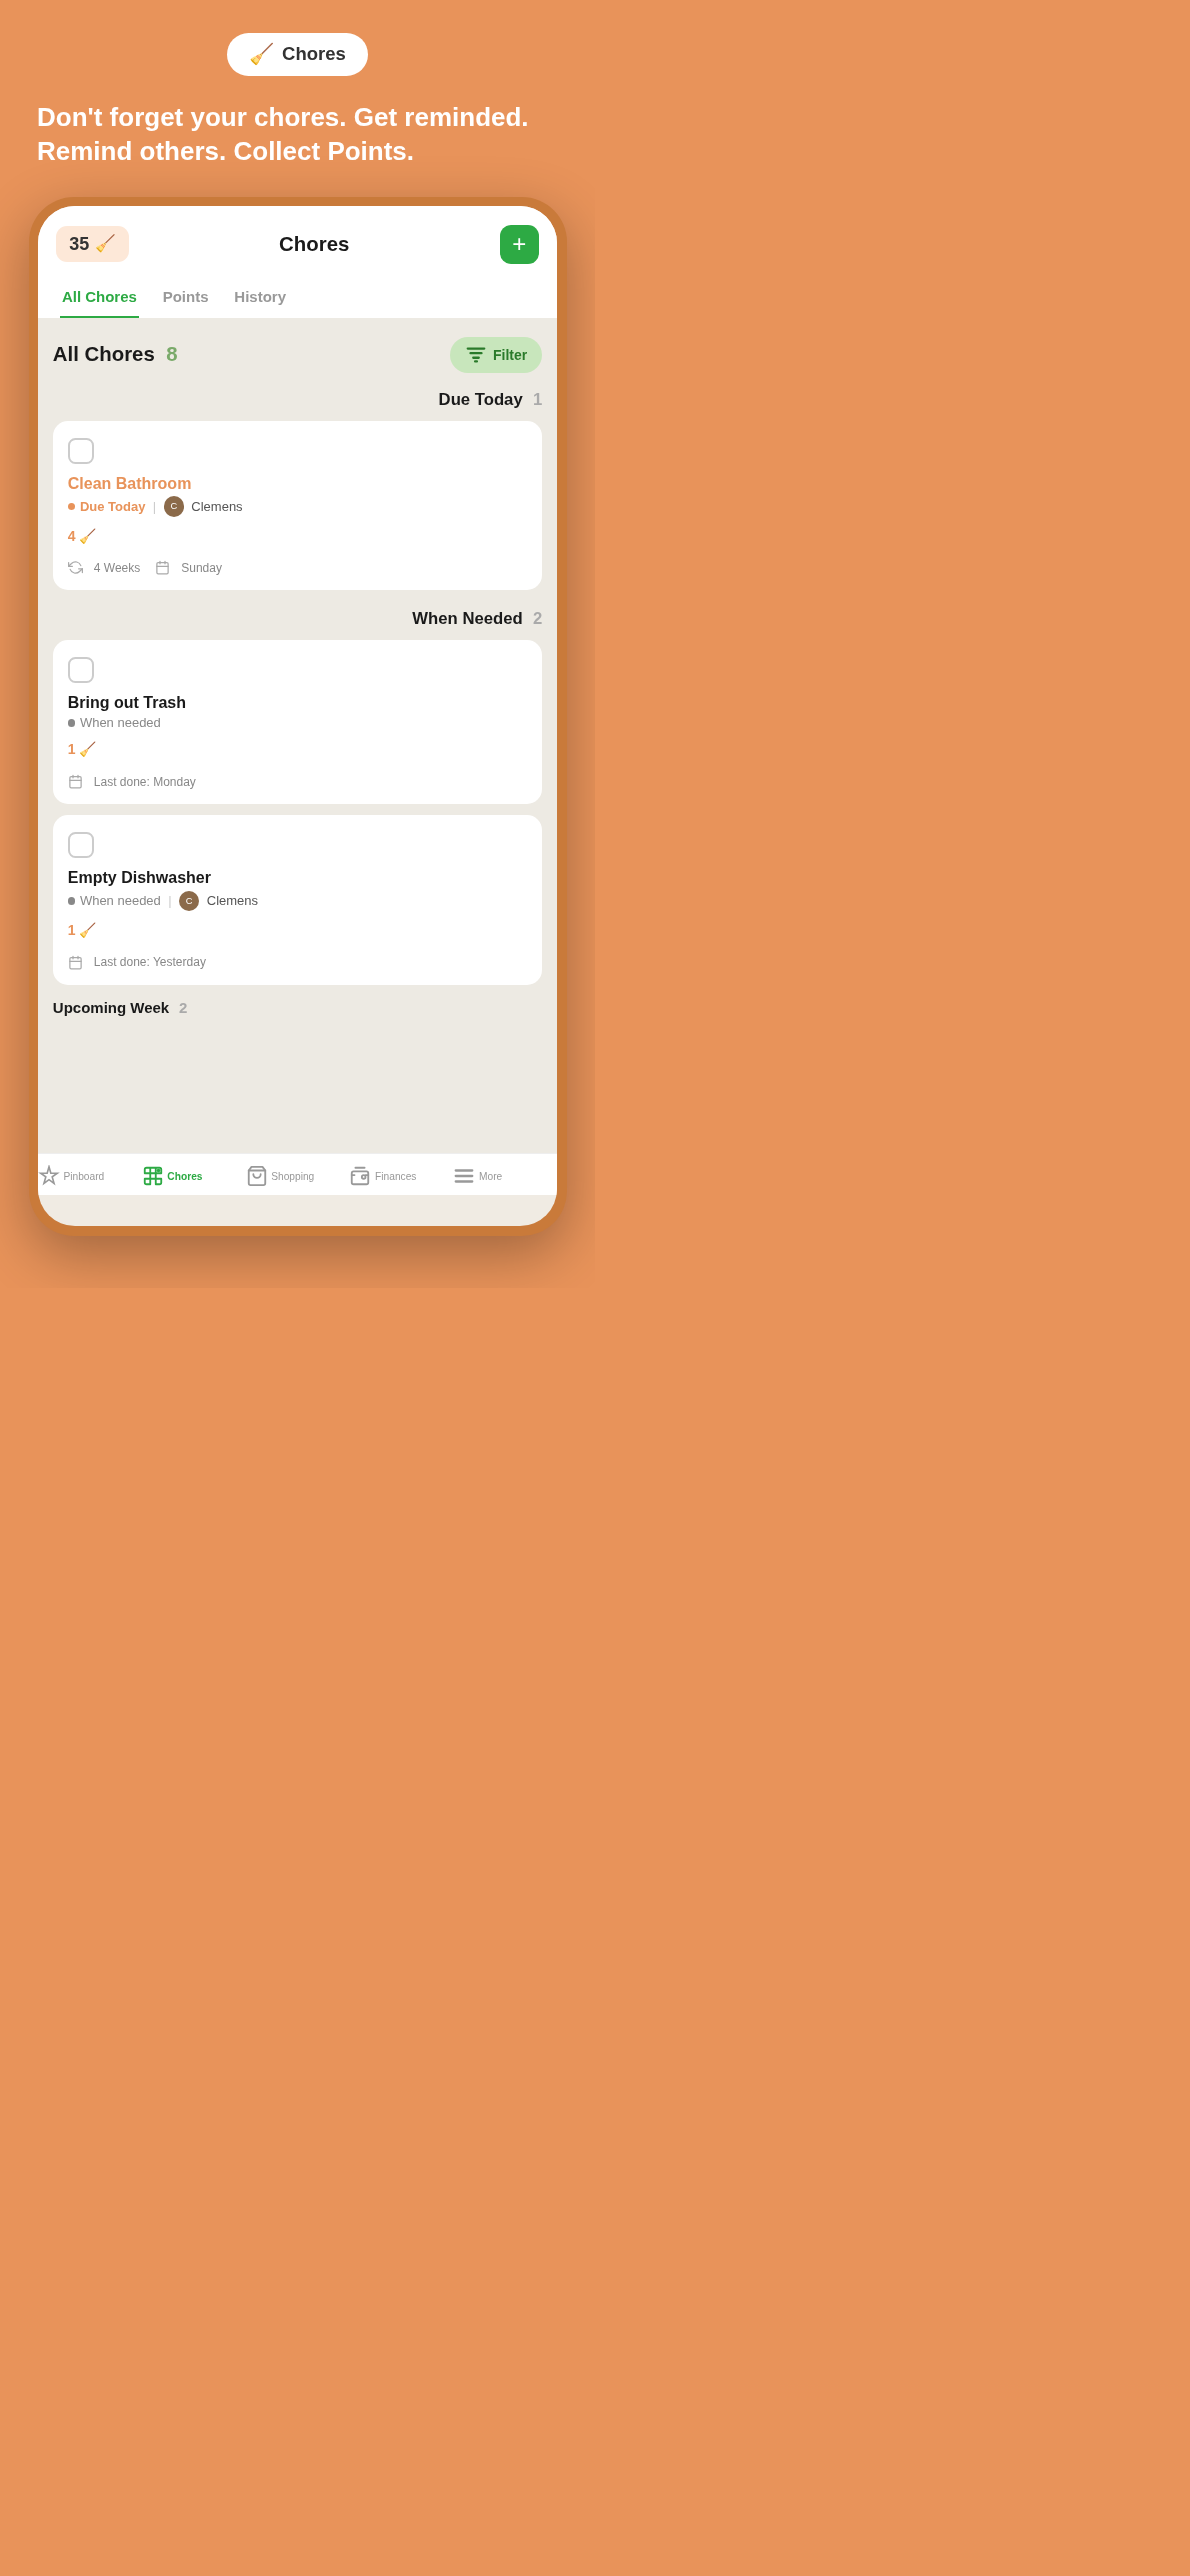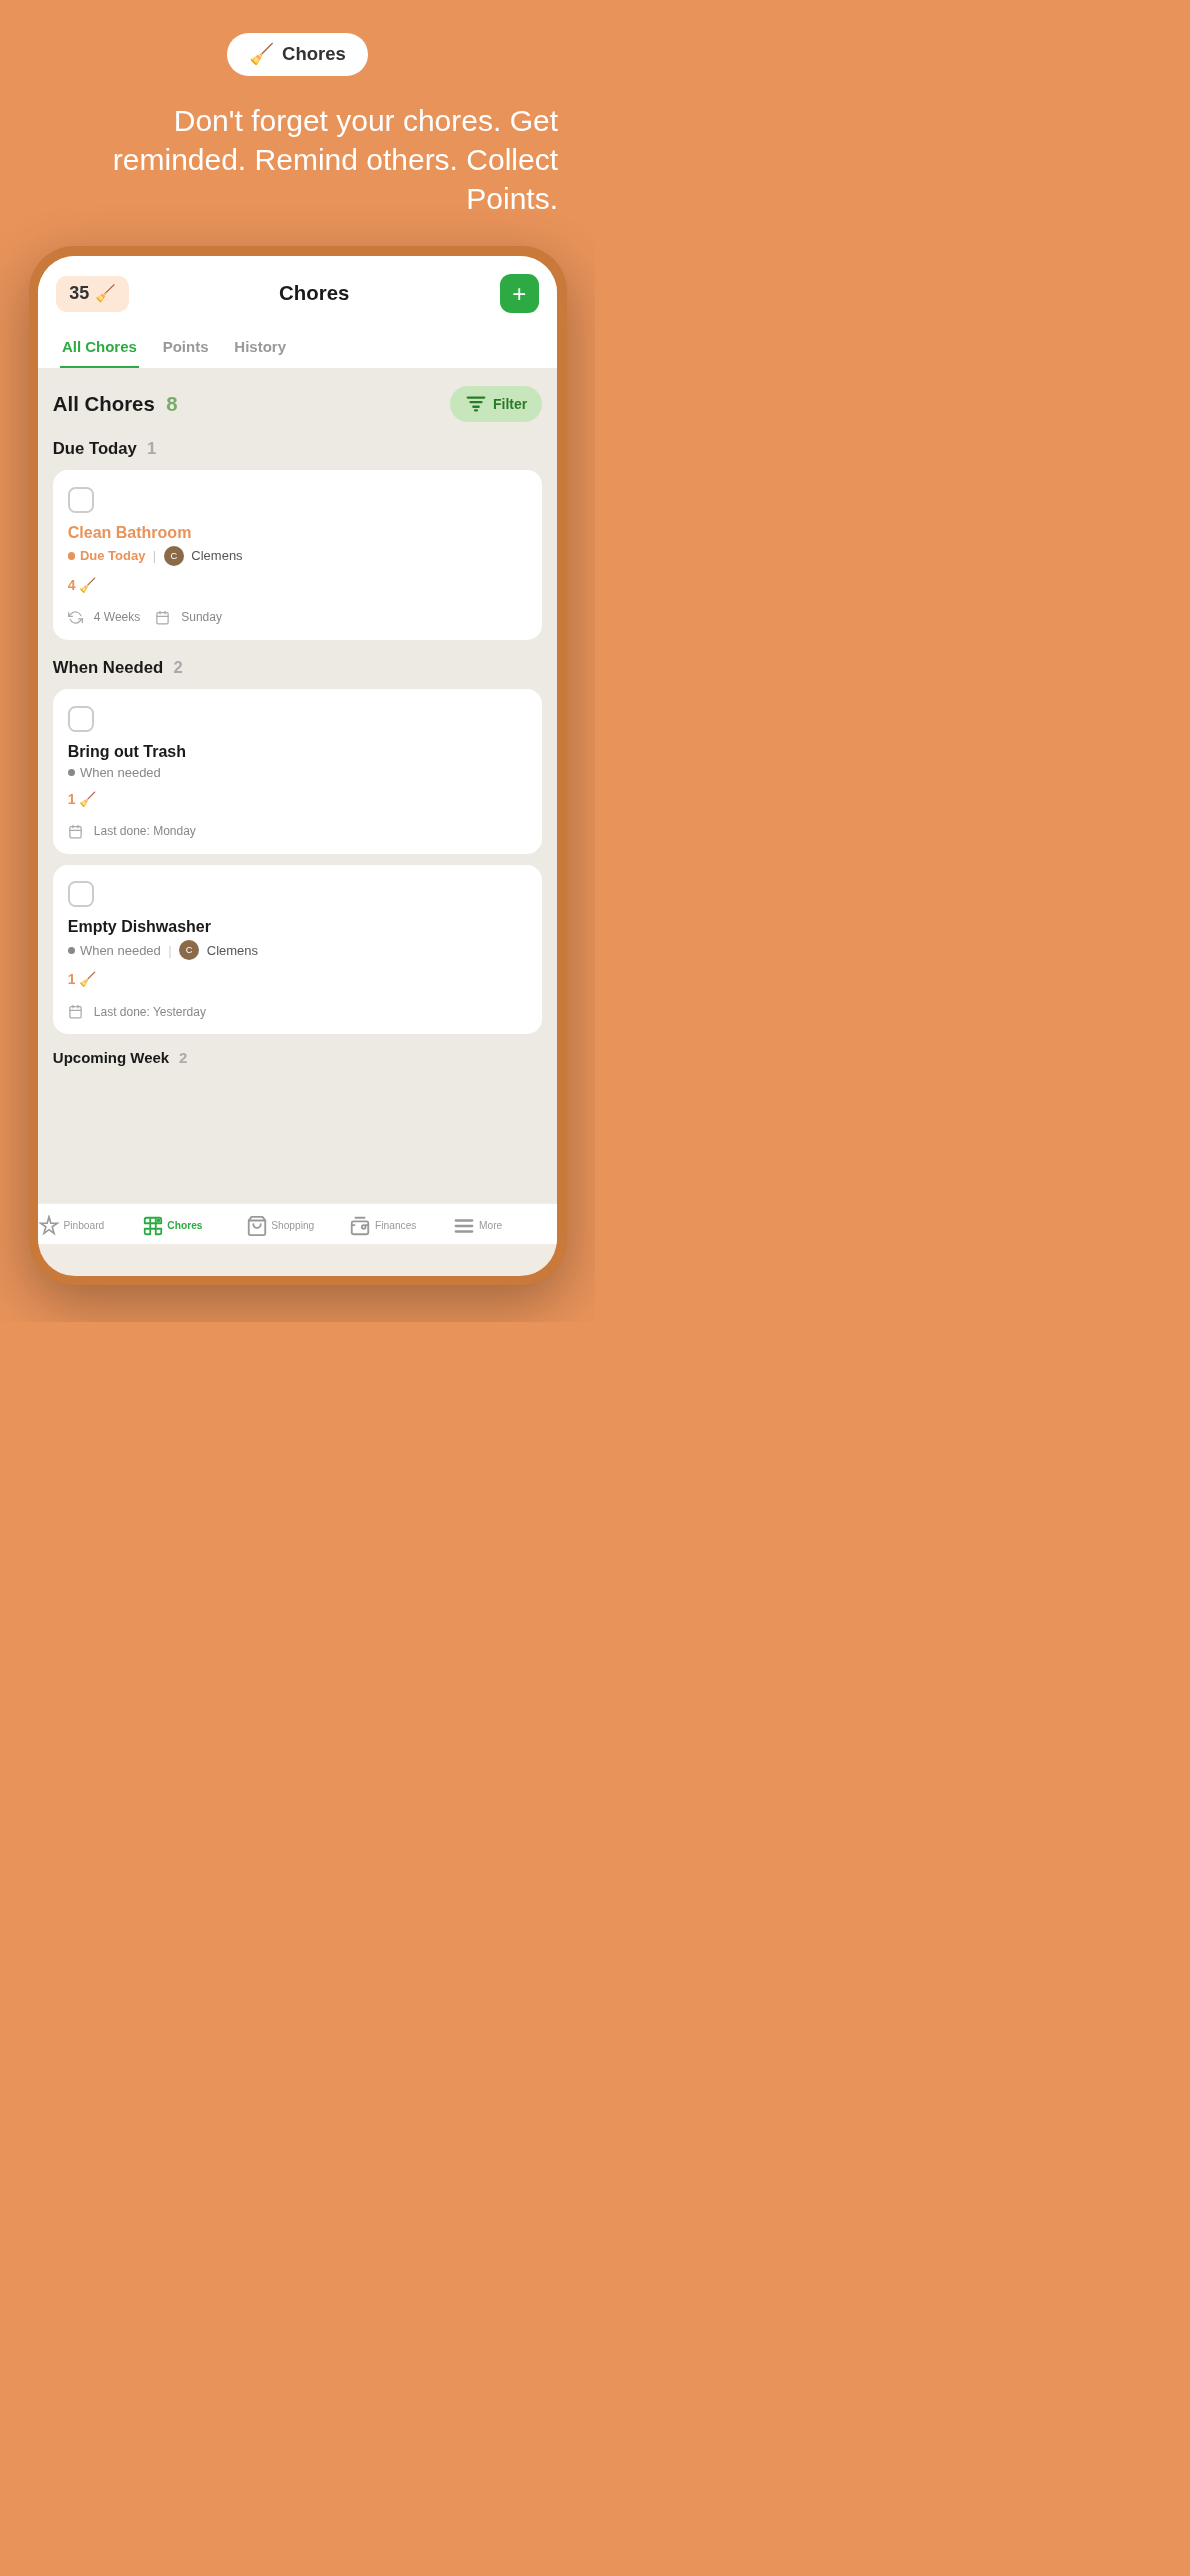--- a/index.html
+++ b/index.html
@@ -29,25 +29,25 @@
       font-size: 18.5px;
       font-weight: 700;
       color: #333;
     }
     .badge-icon {
       font-size: 20.4px;
     }
 
     
     .hero-text {
-      text-align: right;
+      text-align: left;
       padding: 18.5px 37px 28px;
       color: white;
-      font-size: 30px;
-      font-weight: 400;
+      font-size: 26px;
+      font-weight: 700;
       line-height: 1.3;
     }
 
     
     .phone-mockup {
       margin: 0 auto;
       width: 538px;
       background: #C97A3A;
       border-radius: 45px;
       padding: 9.3px;
@@ -165,20 +165,21 @@
       cursor: pointer;
       border: none;
     }
 
     
     .sub-section-title {
       font-size: 16.7px;
       font-weight: 700;
       color: #1a1a1a;
       margin-bottom: 11px;
+      text-align: right;
     }
     .sub-section-count {
       color: #aaa;
       font-weight: 600;
       margin-left: 5.6px;
     }
 
     
     .chore-card {
       background: white;

